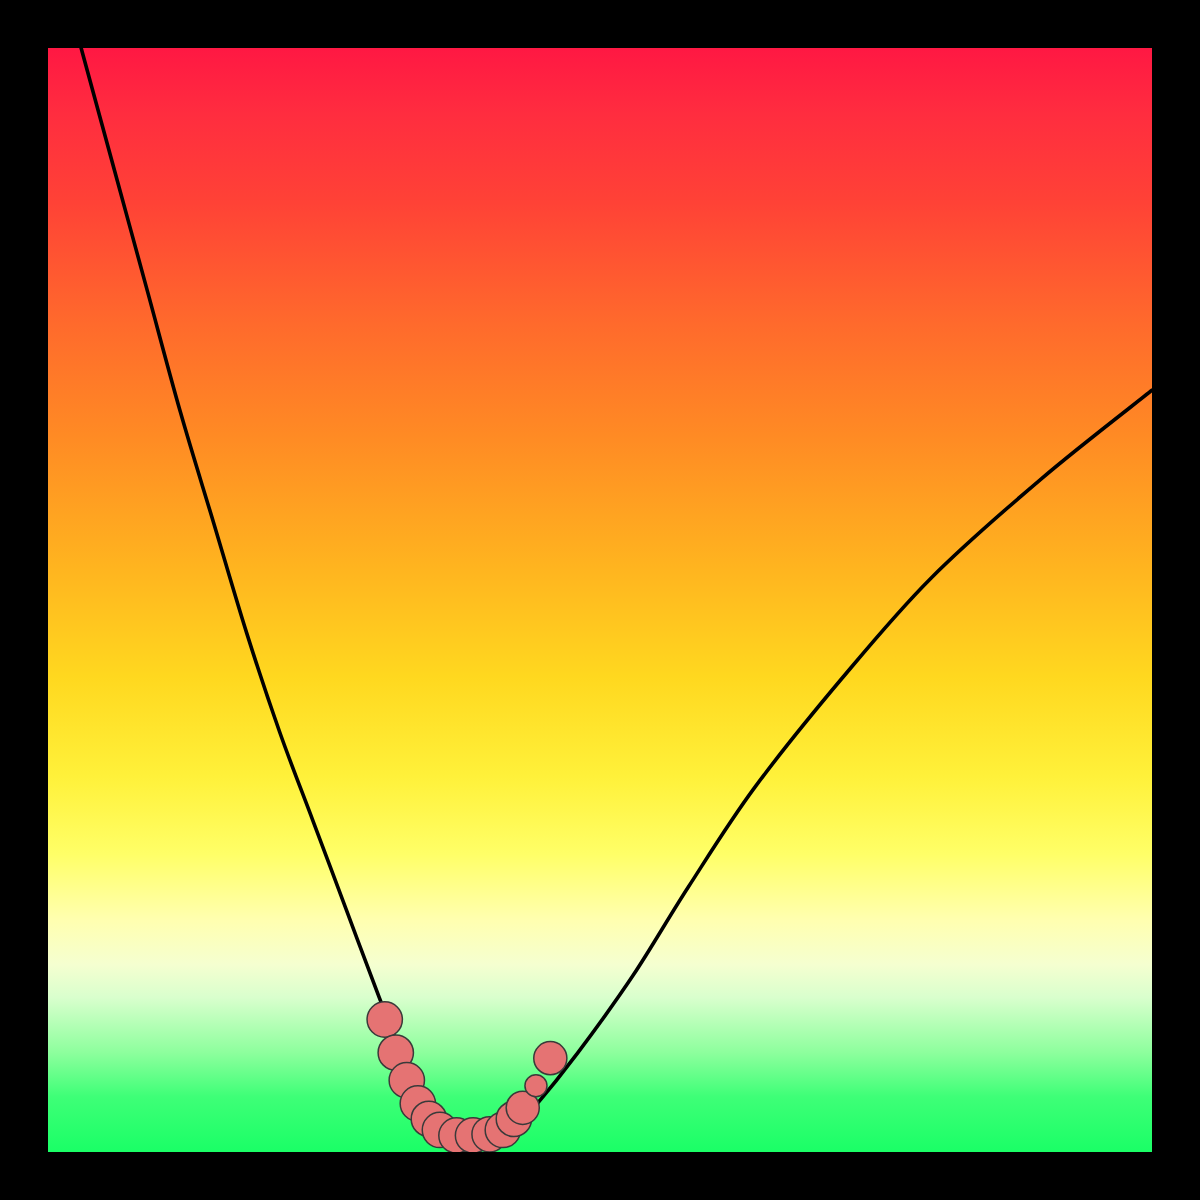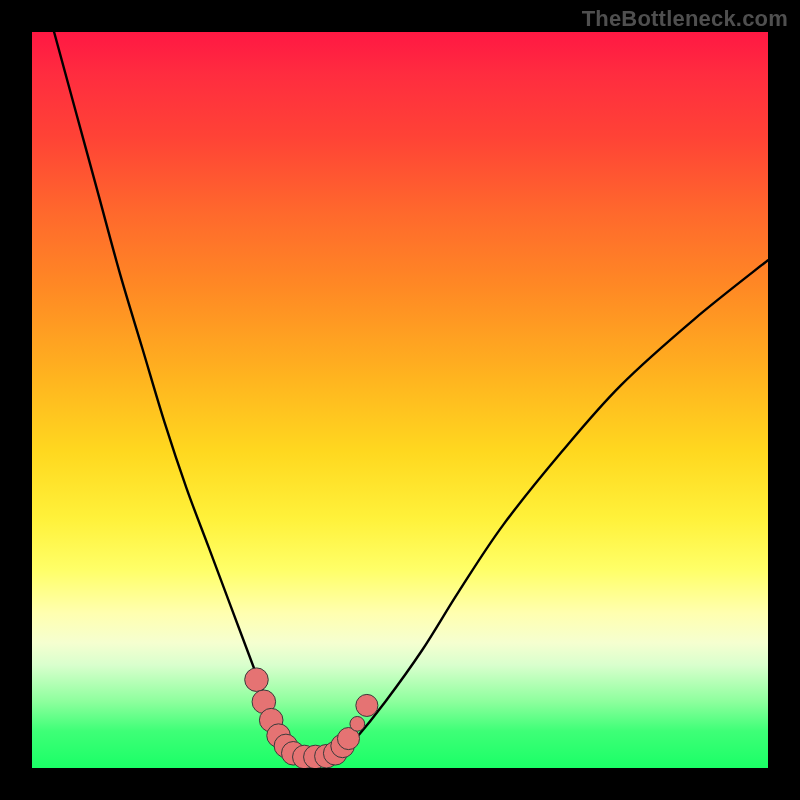--- a/index.html
+++ b/index.html
@@ -88,14 +88,13 @@
           <circle cx="283.36" cy="724.96" r="11.78" fill="#e57373" stroke="#3a3a3a" stroke-width="1"></circle>
           <circle cx="294.40" cy="724.22" r="11.78" fill="#e57373" stroke="#3a3a3a" stroke-width="1"></circle>
           <circle cx="303.23" cy="721.28" r="11.78" fill="#e57373" stroke="#3a3a3a" stroke-width="1"></circle>
           <circle cx="310.59" cy="713.92" r="11.78" fill="#e57373" stroke="#3a3a3a" stroke-width="1"></circle>
           <circle cx="316.48" cy="706.56" r="11.04" fill="#e57373" stroke="#3a3a3a" stroke-width="1"></circle>
           <circle cx="325.31" cy="691.84" r="7.36" fill="#e57373" stroke="#3a3a3a" stroke-width="1"></circle>
           <circle cx="334.88" cy="673.44" r="11.04" fill="#e57373" stroke="#3a3a3a" stroke-width="1"></circle>
         </g>
     </svg>
   </div>
-  <div class="watermark">TheBottleneck.com</div>
 </div>
 
 </body></html>

